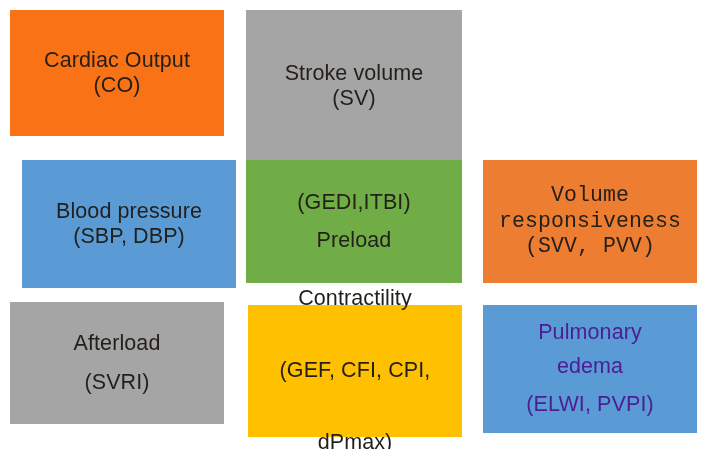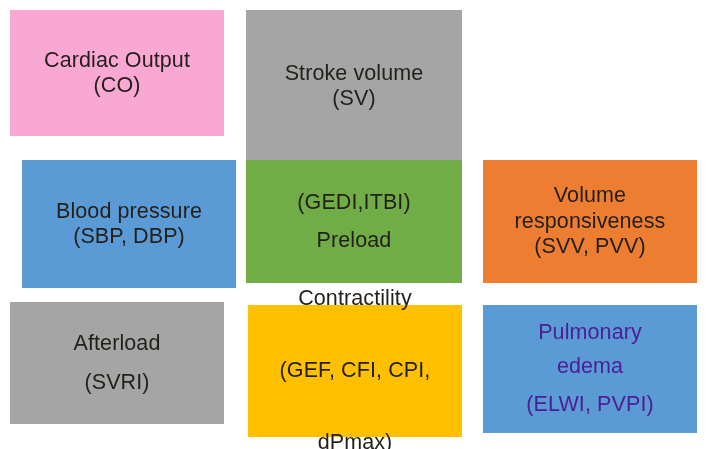--- a/index.html
+++ b/index.html
@@ -48,33 +48,33 @@
   }
 
   
   #cell-cardiac-output   { left: 10px;  top: 10px;  width: 214px; height: 126px; }
   #cell-stroke-volume    { left: 246px; top: 10px;  width: 216px; height: 152px; }
   #cell-chronotropy      { left: 483px; top: 10px;  width: 214px; height: 126px; }
 
   
   #cell-blood-pressure   { left: 22px;  top: 160px; width: 214px; height: 128px; }
   #cell-preload          { left: 246px; top: 160px; width: 216px; height: 123px; }
-  #cell-volume-responsiveness { left: 483px; top: 160px; width: 214px; height: 123px; }
+  #cell-volume-responsiveness { left: 483px; top: 160px; width: 214px; height: 123px; font-family: Liberation Mono, monospace; }
 
   
   #cell-afterload        { left: 10px;  top: 302px; width: 214px; height: 122px; }
   #cell-contractility    { left: 248px; top: 305px; width: 214px; height: 132px; }
   #cell-pulmonary-edema  { left: 483px; top: 305px; width: 214px; height: 128px; }
 </style>
 </head>
 <body style="background: rgb(255, 255, 255);">
 
 <div id="grid" style="background: rgb(255, 255, 255);">
 
-  <div class="cell tight" id="cell-cardiac-output" style="background-color: #f9a8d4; color: rgb(35, 31, 26);">
+  <div class="cell tight" id="cell-cardiac-output" style="background-color: #f97316; color: rgb(35, 31, 26);">
     <span class="line">Cardiac Output</span>
     <span class="line">(CO)</span>
   </div>
 
   <div class="cell tight" id="cell-stroke-volume" style="background-color: rgb(165, 165, 165); color: rgb(35, 31, 26);">
     <span class="line">Stroke volume</span>
     <span class="line">(SV)</span>
   </div>
 
 

